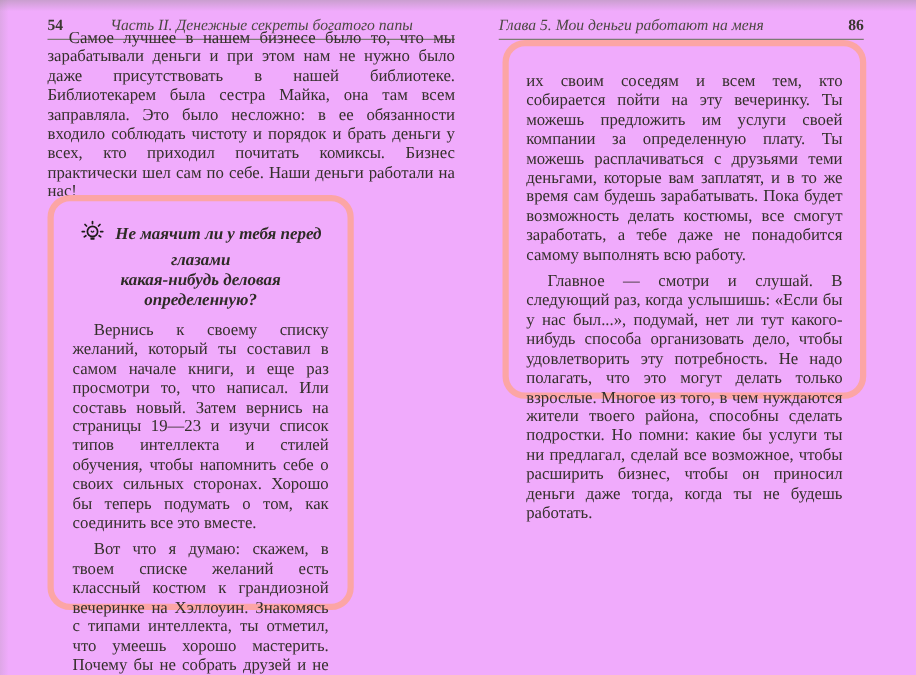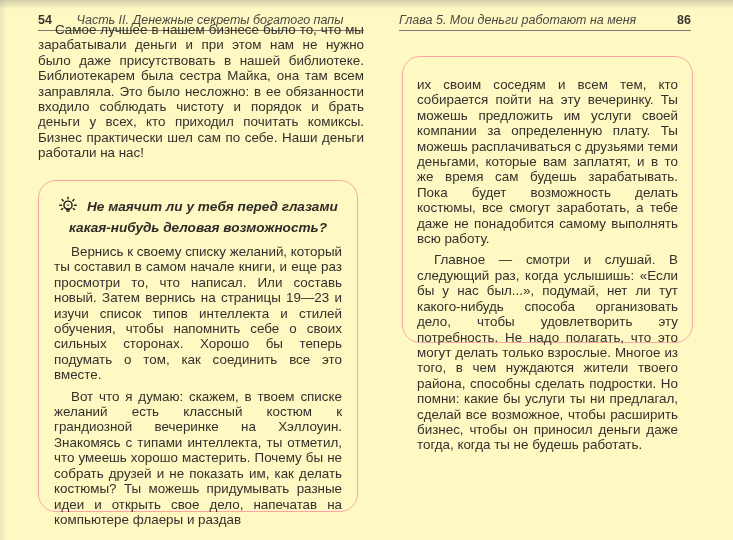--- a/index.html
+++ b/index.html
@@ -1,21 +1,21 @@
 <!DOCTYPE html>
 <html lang="ru"><head>
 <meta charset="utf-8">
 <style>
   html,body{margin:0;padding:0;background:#e9e9e9;}
   .scan{
     position:relative;
     width:733px;height:540px;
-    background:#fef9c3;
+    background:#f0abfc;
     overflow:hidden;
-    font-family:Liberation Sans, sans-serif;
+    font-family:Liberation Serif, serif;
     color:#34302b;
   }
   
   .scan::before{
     content:"";position:absolute;left:0;top:0;right:0;height:9px;
     background:linear-gradient(to bottom,rgba(140,138,134,.38),rgba(140,138,134,0));
     pointer-events:none;z-index:5;
   }
   .scan::after{
     content:"";position:absolute;left:0;top:0;bottom:0;width:7px;
@@ -43,27 +43,26 @@
     text-align:justify;
   }
   .body-text p{margin:0;text-indent:17px;}
   .body-text p + p{margin-top:6px;}
   p.no-indent{text-indent:0;}
 
   .para-main{position:absolute;left:38px;top:22px;width:326px;}
 
   .callout{
     position:absolute;
-    border:1px solid #fca5a5;
+    border:5px solid #fca5a5;
     border-radius:18px;
     background:transparent;
     box-sizing:border-box;
-    margin-top:24px;
   }
-  .callout-left{left:38px;top:156px;width:320px;height:332px;padding:13px 15px 10px;}
+  .callout-left{left:38px;top:156px;width:245px;height:332px;padding:13px 15px 10px;}
   .callout-right{left:402px;top:32px;width:291px;height:287px;padding:20px 14px 10px;}
 
   .box-heading{
     text-align:center;
     font-weight:bold;font-style:italic;
     font-size:13.6px;line-height:16px;
     color:#2e2b26;
     margin:2px 0 8px;
   }
   .box-heading .hline{display:block;}
@@ -91,21 +90,21 @@
         <span class="bulb">
           <svg width="20" height="20" viewBox="0 0 20 20" fill="none" stroke="#1d1b18" stroke-width="1.4" stroke-linecap="round">
             <circle cx="10" cy="9.2" r="4.1"></circle>
             <path d="M8.6 13.2 h2.8 M8.9 15 h2.2"></path>
             <path d="M9 9 q1 1.2 2 0" stroke-width="1"></path>
             <path d="M10 1.2 v1.6 M4 3.6 l1.2 1.2 M16 3.6 l-1.2 1.2 M1.8 9.2 h1.7 M16.5 9.2 h1.7 M3.4 13.5 l1.3 -0.9 M16.6 13.5 l-1.3 -0.9"></path>
           </svg>
         </span>
         <span>Не маячит ли у тебя перед глазами</span>
       </span>
-      <span class="hline">какая-нибудь деловая возможность?</span>
+      <span class="hline">какая-нибудь деловая определенную?</span>
     </div>
     <p>Вернись к своему списку желаний, который ты составил в самом начале книги, и еще раз просмотри то, что написал. Или составь новый. Затем вернись на страницы 19—23 и изучи список типов интеллекта и стилей обучения, чтобы напомнить себе о своих сильных сторонах. Хорошо бы теперь подумать о том, как соединить все это вместе.</p>
     <p>Вот что я думаю: скажем, в твоем списке желаний есть классный костюм к грандиозной вечеринке на Хэллоуин. Знакомясь с типами интеллекта, ты отметил, что умеешь хорошо мастерить. Почему бы не собрать друзей и не показать им, как делать костюмы? Ты можешь придумывать разные идеи и открыть свое дело, напечатав на компьютере флаеры и раздав</p>
   </div>
 
   <div class="running-head head-right">
     <span class="title">Глава 5. Мои деньги работают на меня</span>
     <span class="pageno">86</span>
   </div>
 

